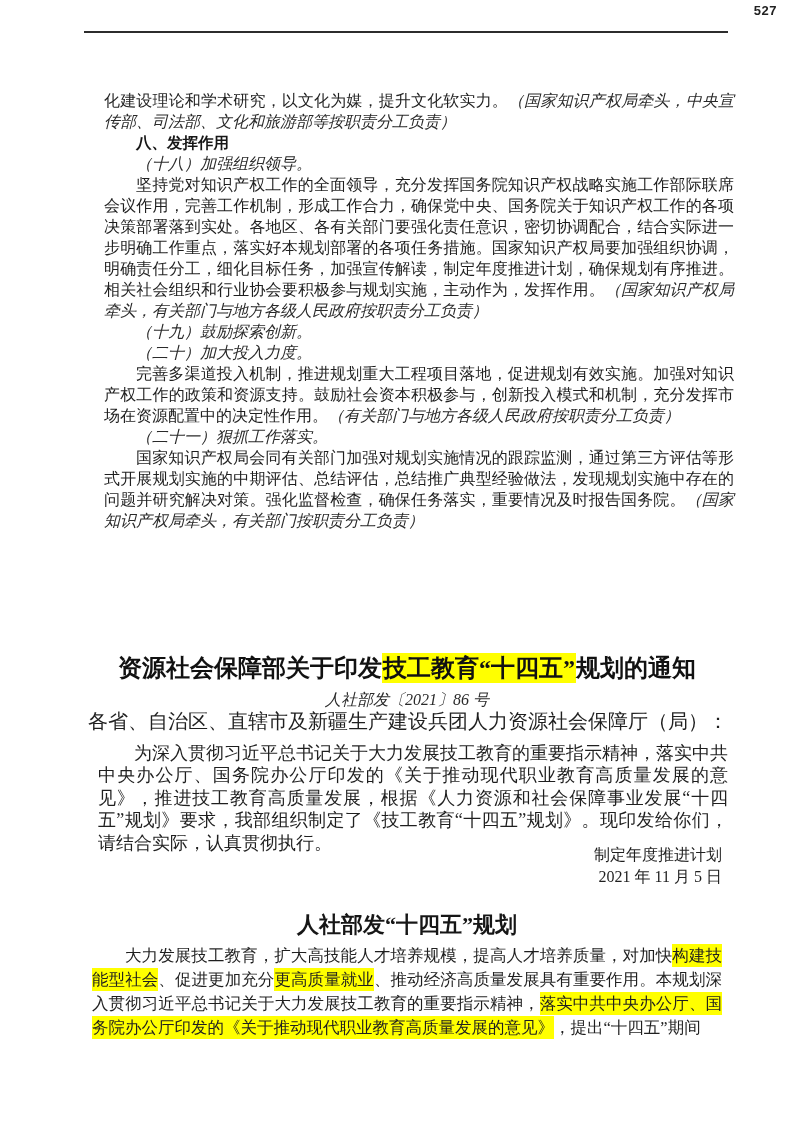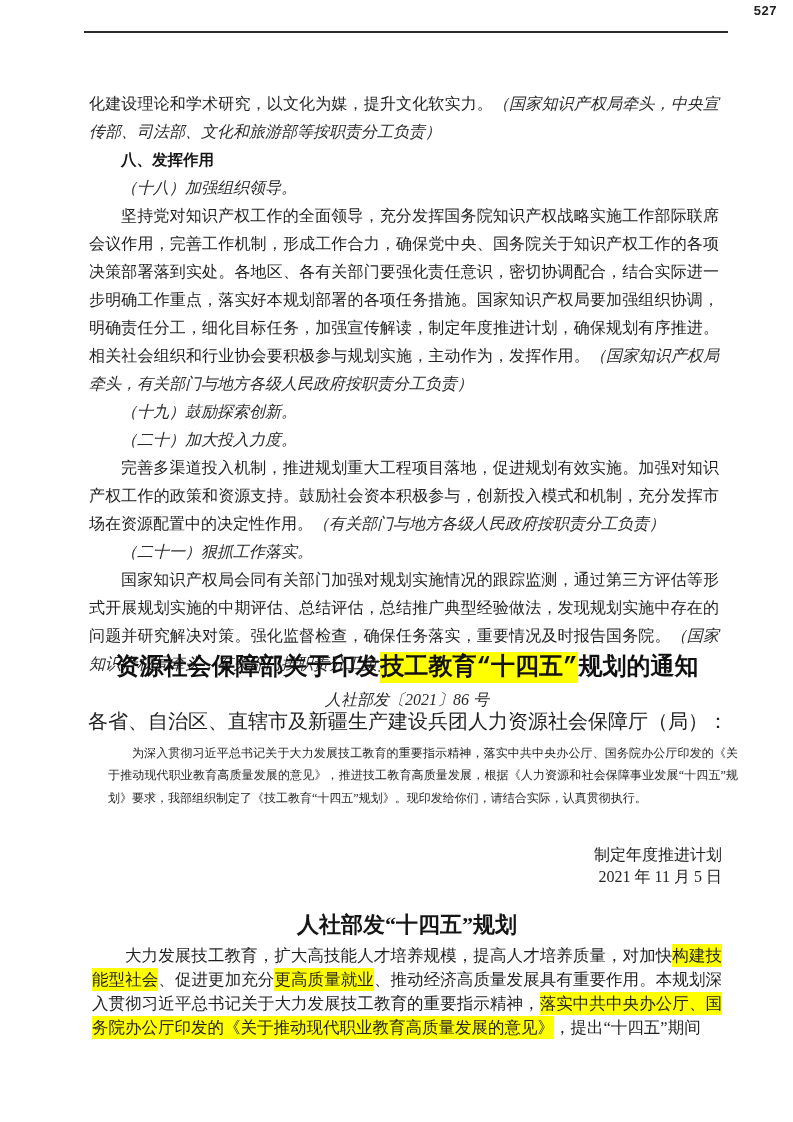--- a/index.html
+++ b/index.html
@@ -16,53 +16,53 @@
     font-family: "Liberation Sans", "DejaVu Sans", sans-serif;
     font-size: 13px; font-weight: 700; color: #222;
     letter-spacing: 0.5px;
   }
   .header-rule {
     position: absolute; left: 84px; top: 31px;
     width: 644px; height: 2px; background: #2c2c2c;
   }
   
   .sec1 {
-    position: absolute; left: 89px; top: 90px; width: 630px;
-    font-size: 16px; line-height: 28px;
+    position: absolute; left: 104px; top: 90px; width: 630px;
+    font-size: 16px; line-height: 21px;
     text-align: justify;
   }
   .sec1 p { margin: 0; }
   .indent { text-indent: 2em; }
   .kai { font-style: italic; color: #2a2a2a; }
   .hei-bold {
     font-family: "Liberation Sans", "DejaVu Sans", sans-serif;
     font-weight: 700; font-style: normal; color: #161616;
     font-size: 15.5px;
   }
   
   .notice-title {
     position: absolute; left: 82px; top: 652px; width: 650px;
     text-align: center;
-    font-family: Liberation Mono, monospace;
+    font-family: Liberation Serif, serif;
     font-weight: 700; font-size: 24px; line-height: 32px;
     color: #111; white-space: nowrap;
   }
   .hl { background: #ffff00; }
   .notice-title .hl { padding: 2px 1px; }
   .doc-number {
     position: absolute; left: 92px; top: 691px; width: 630px;
     text-align: center; font-size: 16px; line-height: 18px;
   }
   .salutation {
     position: absolute; left: 88px; top: 711px; width: 640px;
     font-size: 20px; line-height: 20px;
   }
   .notice-body {
-    position: absolute; left: 108px; top: 742px; width: 630px;
-    font-size: 12px; line-height: 22.4px;
+    position: absolute; left: 98px; top: 742px; width: 630px;
+    font-size: 18px; line-height: 22.4px;
     text-align: justify; text-indent: 2em;
   }
   .sign-block {
     position: absolute; left: 92px; top: 844px; width: 630px;
     text-align: right; font-size: 16px; line-height: 22px;
   }
   
   .plan-title {
     position: absolute; left: 92px; top: 910px; width: 630px;
     text-align: center;

